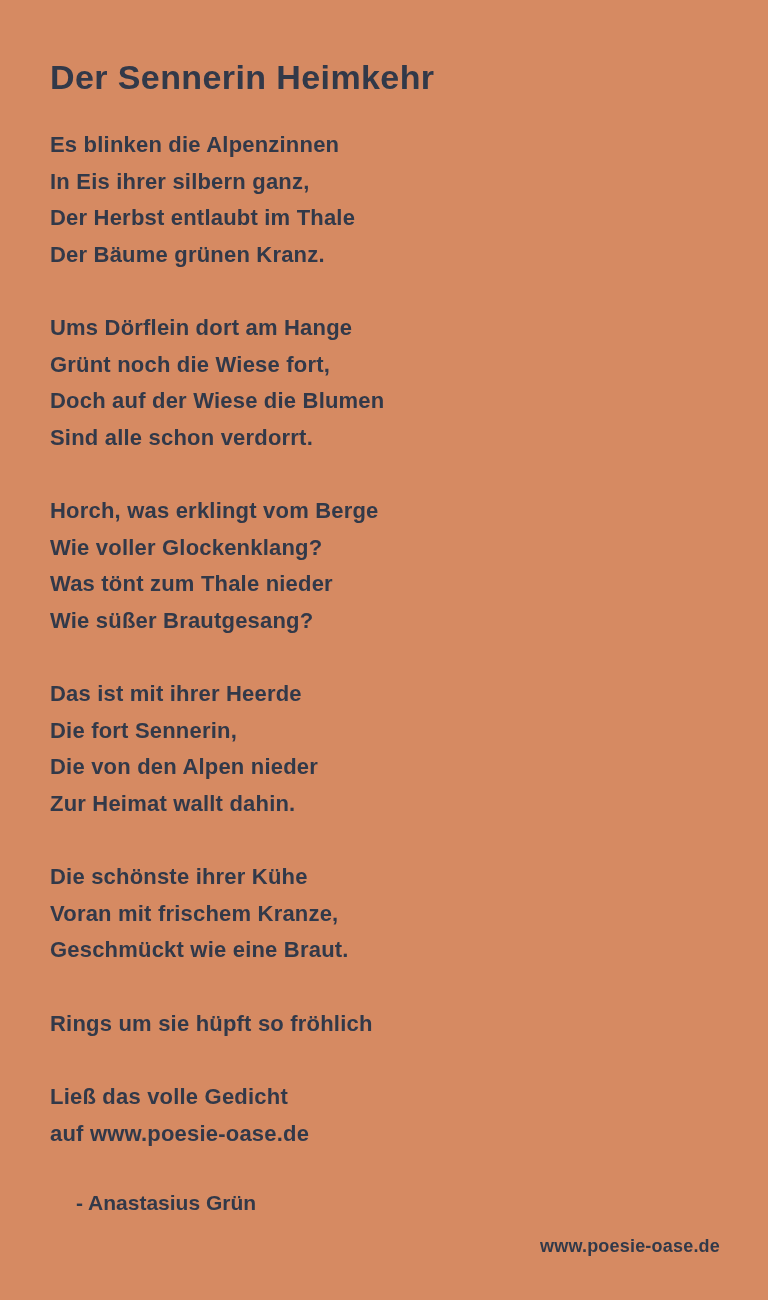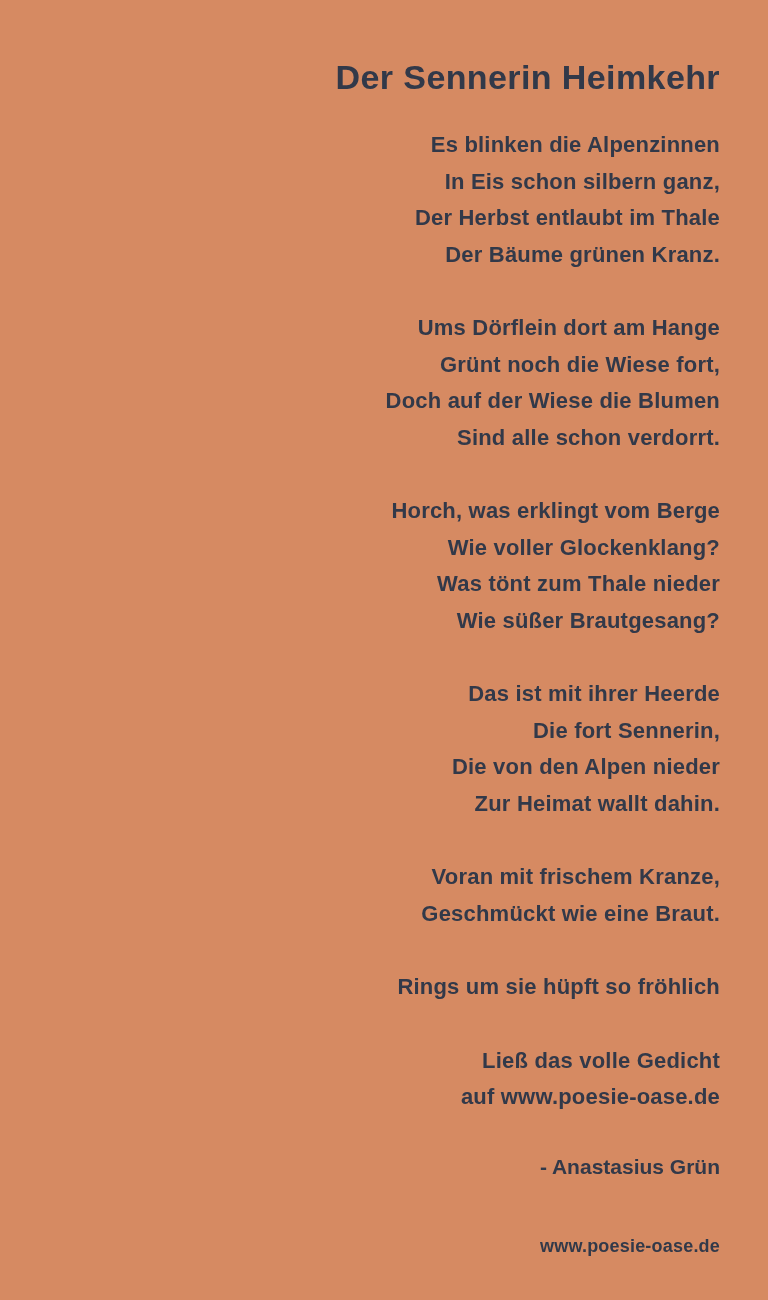--- a/index.html
+++ b/index.html
@@ -10,21 +10,20 @@
     width: 768px;
     height: 1300px;
     background: #d68a62;
     font-family: "Liberation Sans", sans-serif;
     color: #323949;
     position: relative;
     overflow: hidden;
   }
   .content {
     padding: 56px 48px 0 50px;
-    text-align: right;
   }
   .title {
     font-size: 34px;
     font-weight: 700;
     letter-spacing: 0.4px;
     line-height: 42px;
     margin: 0 0 29px 0;
   }
   .stanza {
     margin: 0 0 37px 0;
@@ -36,40 +35,41 @@
     font-size: 22px;
     font-weight: 600;
     line-height: 36.5px;
     letter-spacing: 0.2px;
     white-space: nowrap;
   }
   .attribution {
     font-size: 21px;
     font-weight: 600;
     line-height: 28px;
+    margin-left: 26px;
   }
   .watermark {
     position: absolute;
     top: 1236px;
     right: 48px;
     font-size: 18px;
     font-weight: 700;
     letter-spacing: 0.2px;
   }
 </style>
 </head>
 <body>
 
 <div class="content">
 
   <h1 class="title">Der Sennerin Heimkehr</h1>
 
   <div class="stanza">
     <div class="poem-line">Es blinken die Alpenzinnen</div>
-    <div class="poem-line">In Eis schon silbern ganz,</div>
+    <div class="poem-line">In Eis ihrer silbern ganz,</div>
     <div class="poem-line">Der Herbst entlaubt im Thale</div>
     <div class="poem-line">Der Bäume grünen Kranz.</div>
   </div>
 
   <div class="stanza">
     <div class="poem-line">Ums Dörflein dort am Hange</div>
     <div class="poem-line">Grünt noch die Wiese fort,</div>
     <div class="poem-line">Doch auf der Wiese die Blumen</div>
     <div class="poem-line">Sind alle schon verdorrt.</div>
   </div>
@@ -82,20 +82,21 @@
   </div>
 
   <div class="stanza">
     <div class="poem-line">Das ist mit ihrer Heerde</div>
     <div class="poem-line">Die fort Sennerin,</div>
     <div class="poem-line">Die von den Alpen nieder</div>
     <div class="poem-line">Zur Heimat wallt dahin.</div>
   </div>
 
   <div class="stanza">
+    <div class="poem-line">Die schönste ihrer Kühe</div>
     <div class="poem-line">Voran mit frischem Kranze,</div>
     <div class="poem-line">Geschmückt wie eine Braut.</div>
   </div>
 
   <div class="stanza">
     <div class="poem-line">Rings um sie hüpft so fröhlich</div>
   </div>
 
   <div class="stanza">
     <div class="poem-line">Ließ das volle Gedicht</div>

